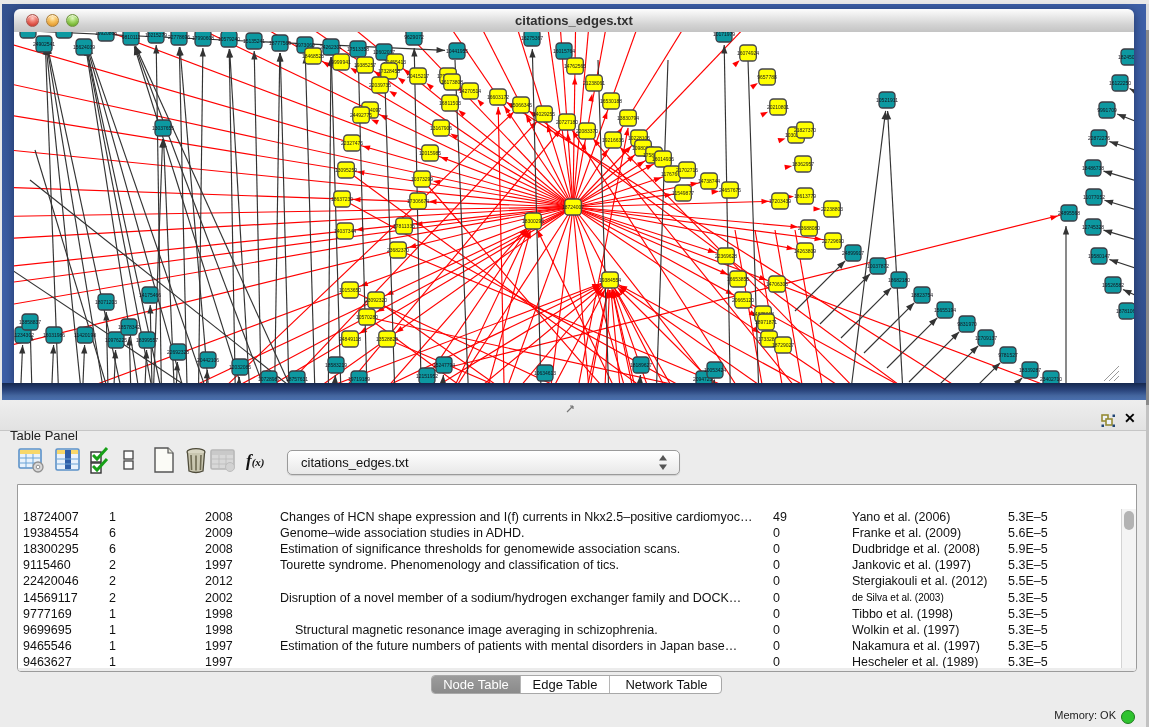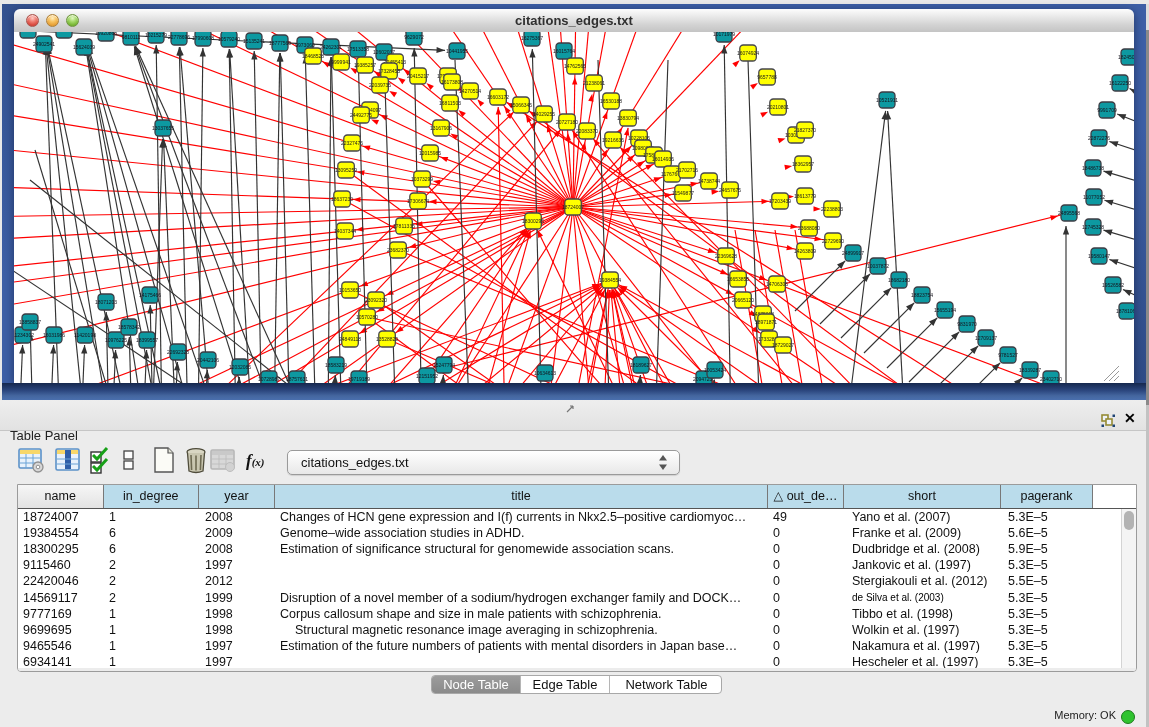--- a/index.html
+++ b/index.html
@@ -733,96 +733,87 @@
 <div style="position:absolute;left:246px;top:451px;width:30px;height:20px;"><span style="font-family:'Liberation Serif',serif;font-style:italic;font-weight:700;font-size:17px;color:#111;">f</span><span style="font-family:'Liberation Serif',serif;font-style:italic;font-weight:700;font-size:11px;color:#111;">(x)</span></div>
 <div class="abs" style="left:287px;top:450px;width:391px;height:23px;border:1px solid #9a9a9a;border-radius:5px;background:linear-gradient(#ffffff,#e8e8e8);box-shadow:0 1px 1px rgba(0,0,0,0.12);">
   <div class="abs" style="left:13px;top:0;font-size:13px;color:#111;line-height:23px;">citations_edges.txt</div>
   <svg class="abs" style="left:369px;top:3px;" width="12" height="17" viewBox="0 0 12 17">
     <path d="M6 1 L10 6.4 L2 6.4 Z" fill="#555"></path>
       <path d="M6 16 L10 10.6 L2 10.6 Z" fill="#555"></path>
   </svg>
 </div>
 
 <div class="abs" style="left:17px;top:484px;width:1120px;height:188px;background:#fff;border:1px solid #9b9b9b;border-radius:0 0 4px 4px;box-sizing:border-box;overflow:hidden;">
-  <div class="abs" style="left:0;top:0;width:1118px;height:23px;border-bottom:1px solid #555;">
-      <div style="position:absolute;left:0.0px;top:0;width:85.5px;height:23px;background:linear-gradient(#f6f6f6,#e3e3e3);border-right:1px solid #787878;box-sizing:border-box;text-align:center;line-height:23px;font-size:12.5px;color:#111;">name</div>
-      <div style="position:absolute;left:85.5px;top:0;width:95.5px;height:23px;background:#badceb;border-right:1px solid #787878;box-sizing:border-box;text-align:center;line-height:23px;font-size:12.5px;color:#111;">in_degree</div>
-      <div style="position:absolute;left:181.0px;top:0;width:76.0px;height:23px;background:#badceb;border-right:1px solid #787878;box-sizing:border-box;text-align:center;line-height:23px;font-size:12.5px;color:#111;">year</div>
-      <div style="position:absolute;left:257.0px;top:0;width:493.0px;height:23px;background:#badceb;border-right:1px solid #787878;box-sizing:border-box;text-align:center;line-height:23px;font-size:12.5px;color:#111;">title</div>
-      <div style="position:absolute;left:750.0px;top:0;width:76.0px;height:23px;background:#badceb;border-right:1px solid #787878;box-sizing:border-box;text-align:center;line-height:23px;font-size:12.5px;color:#111;">△ out_de…</div>
-      <div style="position:absolute;left:826.0px;top:0;width:157.0px;height:23px;background:#badceb;border-right:1px solid #787878;box-sizing:border-box;text-align:center;line-height:23px;font-size:12.5px;color:#111;">short</div>
-      <div style="position:absolute;left:983.0px;top:0;width:92.0px;height:23px;background:#badceb;border-right:1px solid #787878;box-sizing:border-box;text-align:center;line-height:23px;font-size:12.5px;color:#111;">pagerank</div>
-    </div>
   <div class="abs" style="left:0;top:24px;width:1118px;height:159px;overflow:hidden;">
       <div style="position:absolute;left:5px;top:0.0px;height:16.1px;font-size:12.5px;color:#111;line-height:16.1px;white-space:nowrap;">18724007</div>
       <div style="position:absolute;left:91px;top:0.0px;height:16.1px;font-size:12.5px;color:#111;line-height:16.1px;white-space:nowrap;">1</div>
       <div style="position:absolute;left:187px;top:0.0px;height:16.1px;font-size:12.5px;color:#111;line-height:16.1px;white-space:nowrap;">2008</div>
-      <div style="position:absolute;left:262px;top:0.0px;height:16.1px;font-size:12.5px;color:#111;line-height:16.1px;white-space:nowrap;">Changes of HCN gene expression and I(f) currents in Nkx2.5–positive cardiomyoc…</div>
+      <div style="position:absolute;left:262px;top:0.0px;height:16.1px;font-size:12.5px;color:#111;line-height:16.1px;white-space:nowrap;">Changes of HCN shape expression and I(f) currents in Nkx2.5–positive cardiomyoc…</div>
       <div style="position:absolute;left:755px;top:0.0px;height:16.1px;font-size:12.5px;color:#111;line-height:16.1px;white-space:nowrap;">49</div>
-      <div style="position:absolute;left:834px;top:0.0px;height:16.1px;font-size:12.5px;color:#111;line-height:16.1px;white-space:nowrap;">Yano et al. (2007)</div>
+      <div style="position:absolute;left:834px;top:0.0px;height:16.1px;font-size:12.5px;color:#111;line-height:16.1px;white-space:nowrap;">Yano et al. (2006)</div>
       <div style="position:absolute;left:990px;top:0.0px;height:16.1px;font-size:12.5px;color:#111;line-height:16.1px;white-space:nowrap;">5.3E–5</div>
       <div style="position:absolute;left:5px;top:16.1px;height:16.1px;font-size:12.5px;color:#111;line-height:16.1px;white-space:nowrap;">19384554</div>
       <div style="position:absolute;left:91px;top:16.1px;height:16.1px;font-size:12.5px;color:#111;line-height:16.1px;white-space:nowrap;">6</div>
       <div style="position:absolute;left:187px;top:16.1px;height:16.1px;font-size:12.5px;color:#111;line-height:16.1px;white-space:nowrap;">2009</div>
       <div style="position:absolute;left:262px;top:16.1px;height:16.1px;font-size:12.5px;color:#111;line-height:16.1px;white-space:nowrap;">Genome–wide association studies in ADHD.</div>
       <div style="position:absolute;left:755px;top:16.1px;height:16.1px;font-size:12.5px;color:#111;line-height:16.1px;white-space:nowrap;">0</div>
       <div style="position:absolute;left:834px;top:16.1px;height:16.1px;font-size:12.5px;color:#111;line-height:16.1px;white-space:nowrap;">Franke et al. (2009)</div>
       <div style="position:absolute;left:990px;top:16.1px;height:16.1px;font-size:12.5px;color:#111;line-height:16.1px;white-space:nowrap;">5.6E–5</div>
       <div style="position:absolute;left:5px;top:32.2px;height:16.1px;font-size:12.5px;color:#111;line-height:16.1px;white-space:nowrap;">18300295</div>
       <div style="position:absolute;left:91px;top:32.2px;height:16.1px;font-size:12.5px;color:#111;line-height:16.1px;white-space:nowrap;">6</div>
       <div style="position:absolute;left:187px;top:32.2px;height:16.1px;font-size:12.5px;color:#111;line-height:16.1px;white-space:nowrap;">2008</div>
-      <div style="position:absolute;left:262px;top:32.2px;height:16.1px;font-size:12.5px;color:#111;line-height:16.1px;white-space:nowrap;">Estimation of significance structural for genomewide association scans.</div>
+      <div style="position:absolute;left:262px;top:32.2px;height:16.1px;font-size:12.5px;color:#111;line-height:16.1px;white-space:nowrap;">Estimation of significance thresholds for genomewide association scans.</div>
       <div style="position:absolute;left:755px;top:32.2px;height:16.1px;font-size:12.5px;color:#111;line-height:16.1px;white-space:nowrap;">0</div>
       <div style="position:absolute;left:834px;top:32.2px;height:16.1px;font-size:12.5px;color:#111;line-height:16.1px;white-space:nowrap;">Dudbridge et al. (2008)</div>
       <div style="position:absolute;left:990px;top:32.2px;height:16.1px;font-size:12.5px;color:#111;line-height:16.1px;white-space:nowrap;">5.9E–5</div>
       <div style="position:absolute;left:5px;top:48.3px;height:16.1px;font-size:12.5px;color:#111;line-height:16.1px;white-space:nowrap;">9115460</div>
       <div style="position:absolute;left:91px;top:48.3px;height:16.1px;font-size:12.5px;color:#111;line-height:16.1px;white-space:nowrap;">2</div>
       <div style="position:absolute;left:187px;top:48.3px;height:16.1px;font-size:12.5px;color:#111;line-height:16.1px;white-space:nowrap;">1997</div>
+      <div style="position:absolute;left:262px;top:48.3px;height:16.1px;font-size:12.5px;color:#111;line-height:16.1px;white-space:nowrap;">Tourette syndrome. Phenomenology and classification of tics.</div>
       <div style="position:absolute;left:755px;top:48.3px;height:16.1px;font-size:12.5px;color:#111;line-height:16.1px;white-space:nowrap;">0</div>
       <div style="position:absolute;left:834px;top:48.3px;height:16.1px;font-size:12.5px;color:#111;line-height:16.1px;white-space:nowrap;">Jankovic et al. (1997)</div>
       <div style="position:absolute;left:990px;top:48.3px;height:16.1px;font-size:12.5px;color:#111;line-height:16.1px;white-space:nowrap;">5.3E–5</div>
       <div style="position:absolute;left:5px;top:64.4px;height:16.1px;font-size:12.5px;color:#111;line-height:16.1px;white-space:nowrap;">22420046</div>
       <div style="position:absolute;left:91px;top:64.4px;height:16.1px;font-size:12.5px;color:#111;line-height:16.1px;white-space:nowrap;">2</div>
       <div style="position:absolute;left:187px;top:64.4px;height:16.1px;font-size:12.5px;color:#111;line-height:16.1px;white-space:nowrap;">2012</div>
       <div style="position:absolute;left:755px;top:64.4px;height:16.1px;font-size:12.5px;color:#111;line-height:16.1px;white-space:nowrap;">0</div>
       <div style="position:absolute;left:834px;top:64.4px;height:16.1px;font-size:12.5px;color:#111;line-height:16.1px;white-space:nowrap;">Stergiakouli et al. (2012)</div>
       <div style="position:absolute;left:990px;top:64.4px;height:16.1px;font-size:12.5px;color:#111;line-height:16.1px;white-space:nowrap;">5.5E–5</div>
       <div style="position:absolute;left:5px;top:80.5px;height:16.1px;font-size:12.5px;color:#111;line-height:16.1px;white-space:nowrap;">14569117</div>
       <div style="position:absolute;left:91px;top:80.5px;height:16.1px;font-size:12.5px;color:#111;line-height:16.1px;white-space:nowrap;">2</div>
-      <div style="position:absolute;left:187px;top:80.5px;height:16.1px;font-size:12.5px;color:#111;line-height:16.1px;white-space:nowrap;">1999</div>
+      <div style="position:absolute;left:187px;top:80.5px;height:16.1px;font-size:12.5px;color:#111;line-height:16.1px;white-space:nowrap;">2002</div>
       <div style="position:absolute;left:262px;top:80.5px;height:16.1px;font-size:12.5px;color:#111;line-height:16.1px;white-space:nowrap;">Disruption of a novel member of a sodium/hydrogen exchanger family and DOCK…</div>
       <div style="position:absolute;left:755px;top:80.5px;height:16.1px;font-size:12.5px;color:#111;line-height:16.1px;white-space:nowrap;">0</div>
       <div style="position:absolute;left:834px;top:80.5px;height:16.1px;font-size:10px;color:#000000;line-height:16.1px;white-space:nowrap;">de Silva et al. (2003)</div>
       <div style="position:absolute;left:990px;top:80.5px;height:16.1px;font-size:12.5px;color:#111;line-height:16.1px;white-space:nowrap;">5.3E–5</div>
       <div style="position:absolute;left:5px;top:96.6px;height:16.1px;font-size:12.5px;color:#111;line-height:16.1px;white-space:nowrap;">9777169</div>
       <div style="position:absolute;left:91px;top:96.6px;height:16.1px;font-size:12.5px;color:#111;line-height:16.1px;white-space:nowrap;">1</div>
       <div style="position:absolute;left:187px;top:96.6px;height:16.1px;font-size:12.5px;color:#111;line-height:16.1px;white-space:nowrap;">1998</div>
-      <div style="position:absolute;left:262px;top:96.6px;height:16.1px;font-size:12.5px;color:#111;line-height:16.1px;white-space:nowrap;">Corpus callosum shape and size in male patients with schizophrenia.</div>
       <div style="position:absolute;left:755px;top:96.6px;height:16.1px;font-size:12.5px;color:#111;line-height:16.1px;white-space:nowrap;">0</div>
       <div style="position:absolute;left:834px;top:96.6px;height:16.1px;font-size:12.5px;color:#111;line-height:16.1px;white-space:nowrap;">Tibbo et al. (1998)</div>
       <div style="position:absolute;left:990px;top:96.6px;height:16.1px;font-size:12.5px;color:#111;line-height:16.1px;white-space:nowrap;">5.3E–5</div>
       <div style="position:absolute;left:5px;top:112.7px;height:16.1px;font-size:12.5px;color:#111;line-height:16.1px;white-space:nowrap;">9699695</div>
       <div style="position:absolute;left:91px;top:112.7px;height:16.1px;font-size:12.5px;color:#111;line-height:16.1px;white-space:nowrap;">1</div>
       <div style="position:absolute;left:187px;top:112.7px;height:16.1px;font-size:12.5px;color:#111;line-height:16.1px;white-space:nowrap;">1998</div>
       <div style="position:absolute;left:277px;top:112.7px;height:16.1px;font-size:12.5px;color:#111;line-height:16.1px;white-space:nowrap;">Structural magnetic resonance image averaging in schizophrenia.</div>
       <div style="position:absolute;left:755px;top:112.7px;height:16.1px;font-size:12.5px;color:#111;line-height:16.1px;white-space:nowrap;">0</div>
       <div style="position:absolute;left:834px;top:112.7px;height:16.1px;font-size:12.5px;color:#111;line-height:16.1px;white-space:nowrap;">Wolkin et al. (1997)</div>
       <div style="position:absolute;left:990px;top:112.7px;height:16.1px;font-size:12.5px;color:#111;line-height:16.1px;white-space:nowrap;">5.3E–5</div>
       <div style="position:absolute;left:5px;top:128.8px;height:16.1px;font-size:12.5px;color:#111;line-height:16.1px;white-space:nowrap;">9465546</div>
       <div style="position:absolute;left:91px;top:128.8px;height:16.1px;font-size:12.5px;color:#111;line-height:16.1px;white-space:nowrap;">1</div>
       <div style="position:absolute;left:187px;top:128.8px;height:16.1px;font-size:12.5px;color:#111;line-height:16.1px;white-space:nowrap;">1997</div>
       <div style="position:absolute;left:262px;top:128.8px;height:16.1px;font-size:12.5px;color:#111;line-height:16.1px;white-space:nowrap;">Estimation of the future numbers of patients with mental disorders in Japan base…</div>
       <div style="position:absolute;left:755px;top:128.8px;height:16.1px;font-size:12.5px;color:#111;line-height:16.1px;white-space:nowrap;">0</div>
       <div style="position:absolute;left:834px;top:128.8px;height:16.1px;font-size:12.5px;color:#111;line-height:16.1px;white-space:nowrap;">Nakamura et al. (1997)</div>
       <div style="position:absolute;left:990px;top:128.8px;height:16.1px;font-size:12.5px;color:#111;line-height:16.1px;white-space:nowrap;">5.3E–5</div>
-      <div style="position:absolute;left:5px;top:144.9px;height:16.1px;font-size:12.5px;color:#111;line-height:16.1px;white-space:nowrap;">6934141</div>
+      <div style="position:absolute;left:5px;top:144.9px;height:16.1px;font-size:12.5px;color:#111;line-height:16.1px;white-space:nowrap;">9463627</div>
       <div style="position:absolute;left:91px;top:144.9px;height:16.1px;font-size:12.5px;color:#111;line-height:16.1px;white-space:nowrap;">1</div>
       <div style="position:absolute;left:187px;top:144.9px;height:16.1px;font-size:12.5px;color:#111;line-height:16.1px;white-space:nowrap;">1997</div>
       <div style="position:absolute;left:755px;top:144.9px;height:16.1px;font-size:12.5px;color:#111;line-height:16.1px;white-space:nowrap;">0</div>
-      <div style="position:absolute;left:834px;top:144.9px;height:16.1px;font-size:12.5px;color:#111;line-height:16.1px;white-space:nowrap;">Hescheler et al. (1997)</div>
+      <div style="position:absolute;left:834px;top:144.9px;height:16.1px;font-size:12.5px;color:#111;line-height:16.1px;white-space:nowrap;">Hescheler et al. (1989)</div>
       <div style="position:absolute;left:990px;top:144.9px;height:16.1px;font-size:12.5px;color:#111;line-height:16.1px;white-space:nowrap;">5.3E–5</div>
     </div>
   <div class="abs" style="left:1103px;top:24px;width:15px;height:159px;background:#f4f4f4;border-left:1px solid #d4d4d4;">
     <div class="abs" style="left:2px;top:2px;width:10px;height:19px;border-radius:5px;background:#b3b3b3;"></div>
   </div>
   <div class="abs" style="left:0;top:183px;width:1118px;height:5px;background:#ececec;"></div>
 </div>
 
 <div class="abs" style="left:431px;top:675px;width:291px;height:19px;border:1px solid #a8a8a8;border-radius:4px;background:#fff;box-sizing:border-box;overflow:hidden;">
   <div class="abs" style="left:0;top:0;width:88px;height:19px;background:linear-gradient(#9c9c9c,#888888);color:#fff;font-size:13px;text-align:center;line-height:18px;">Node Table</div>

